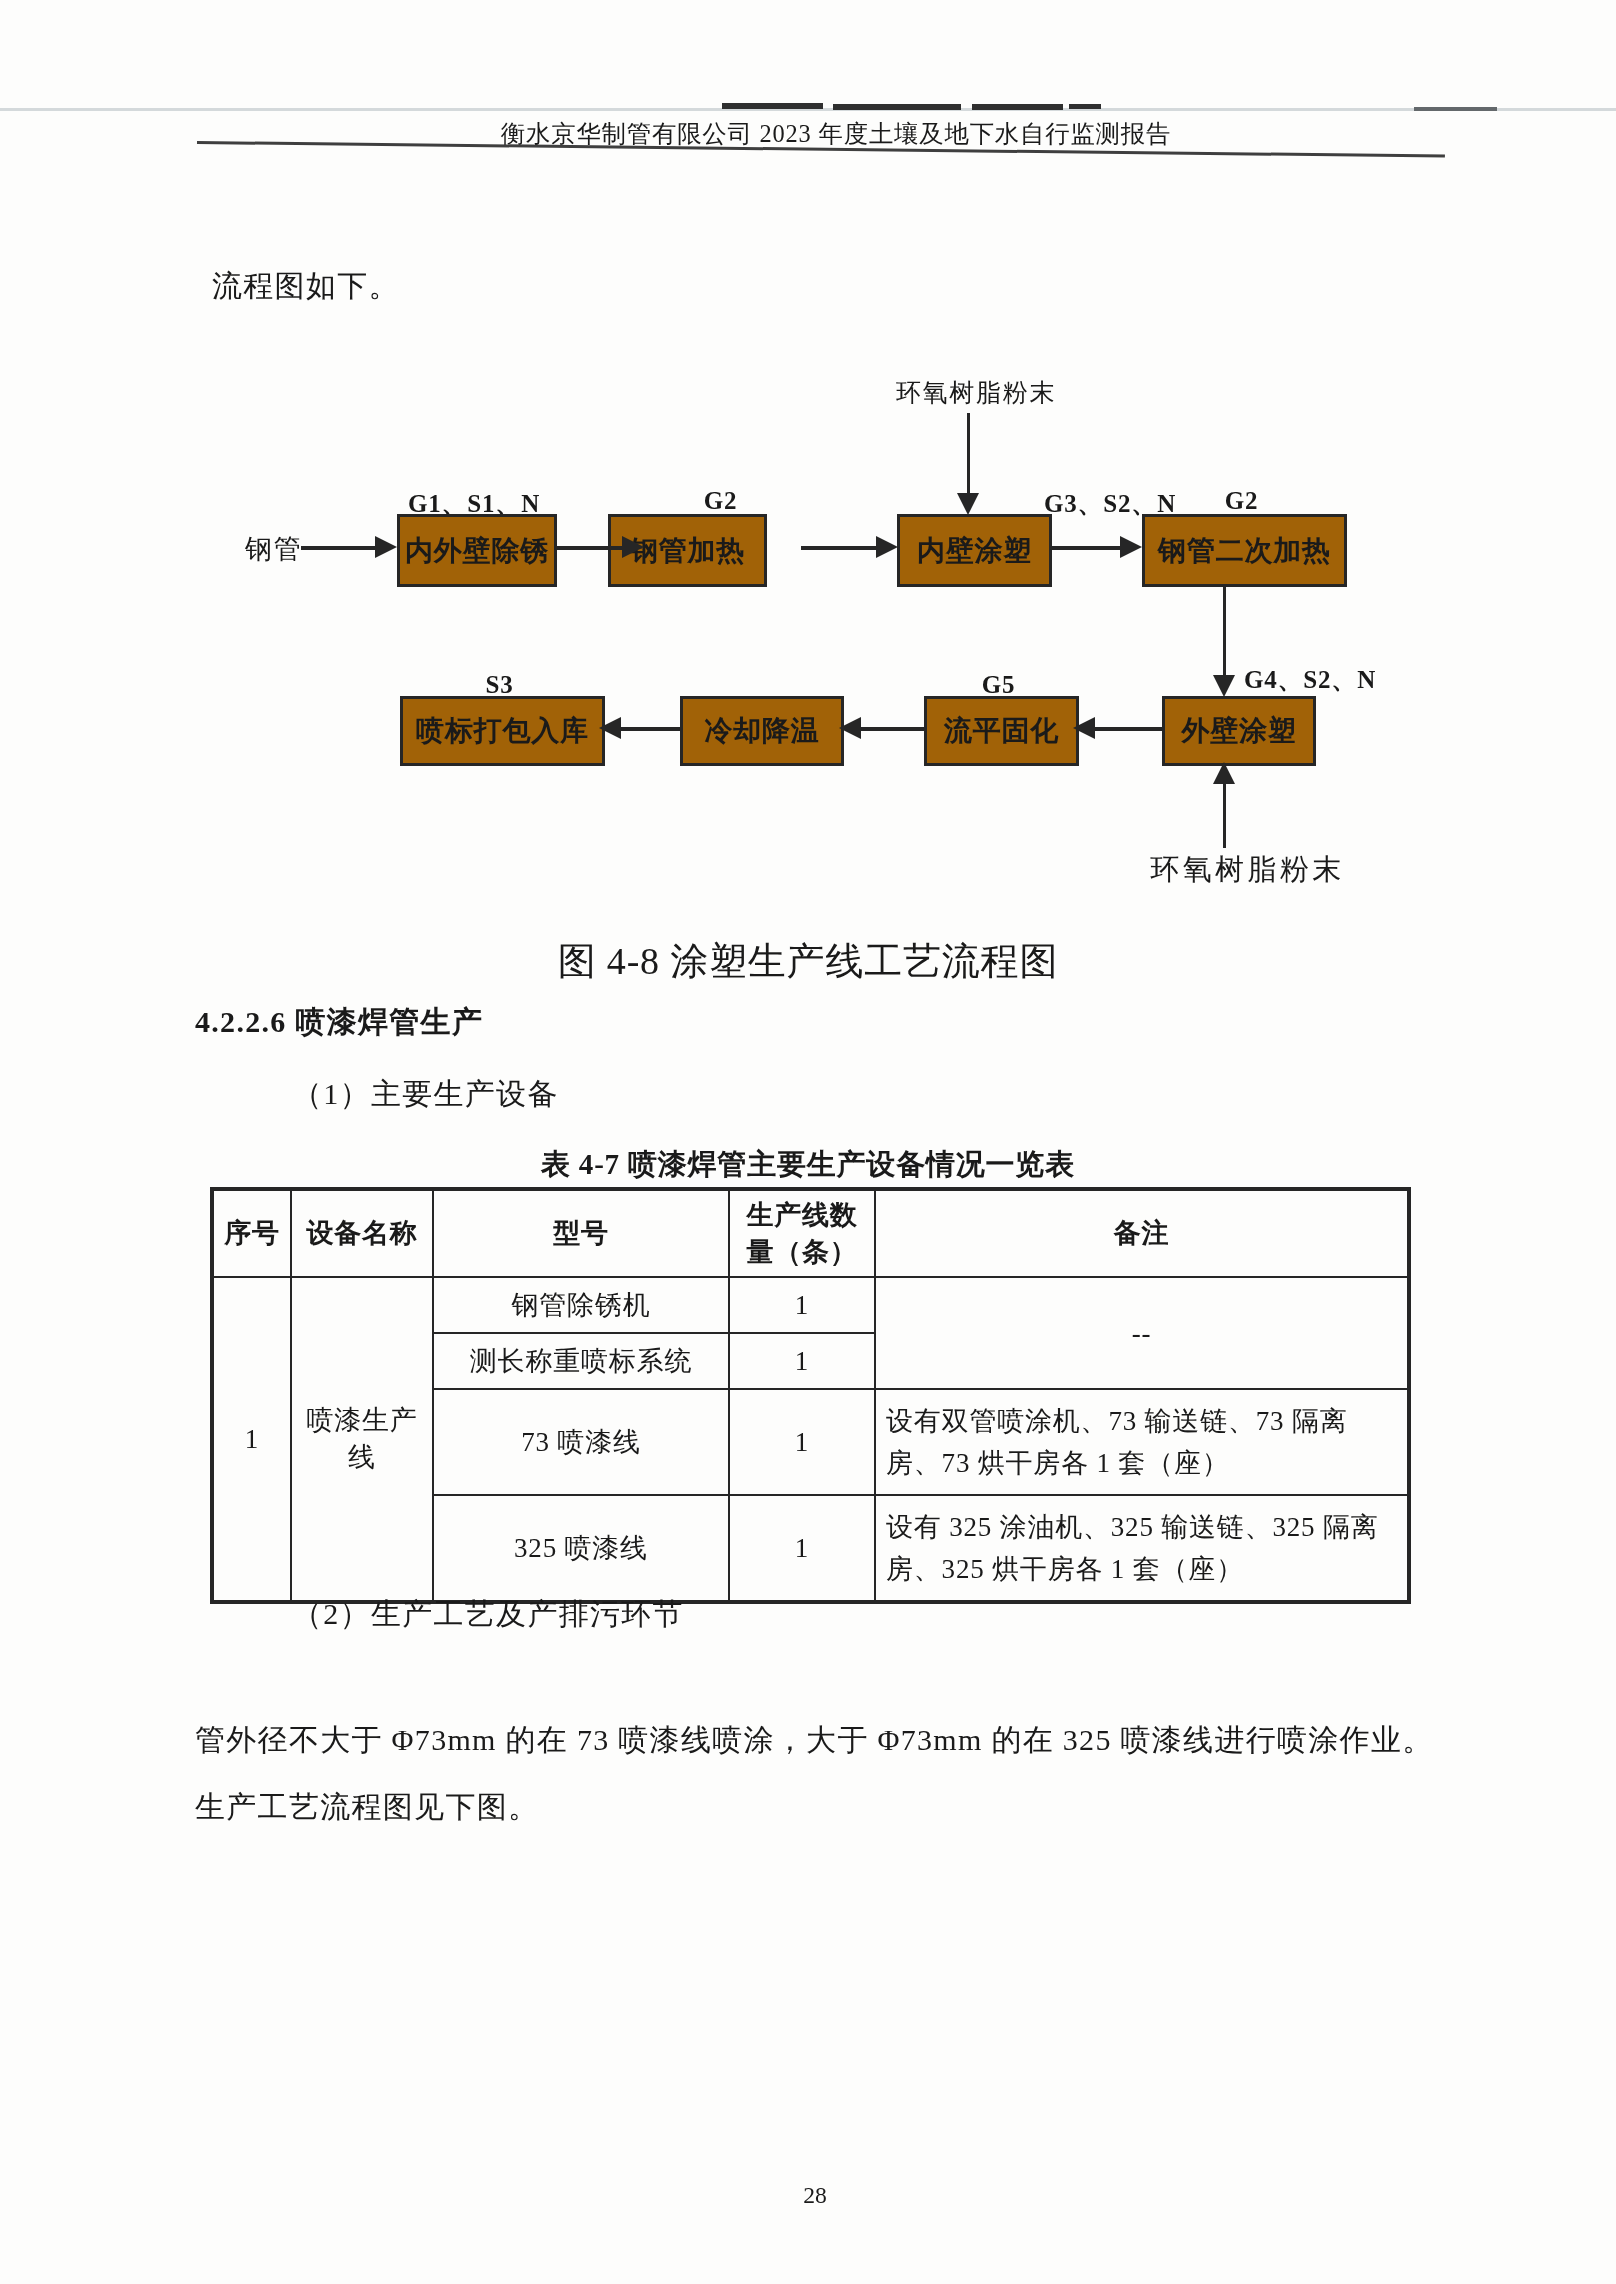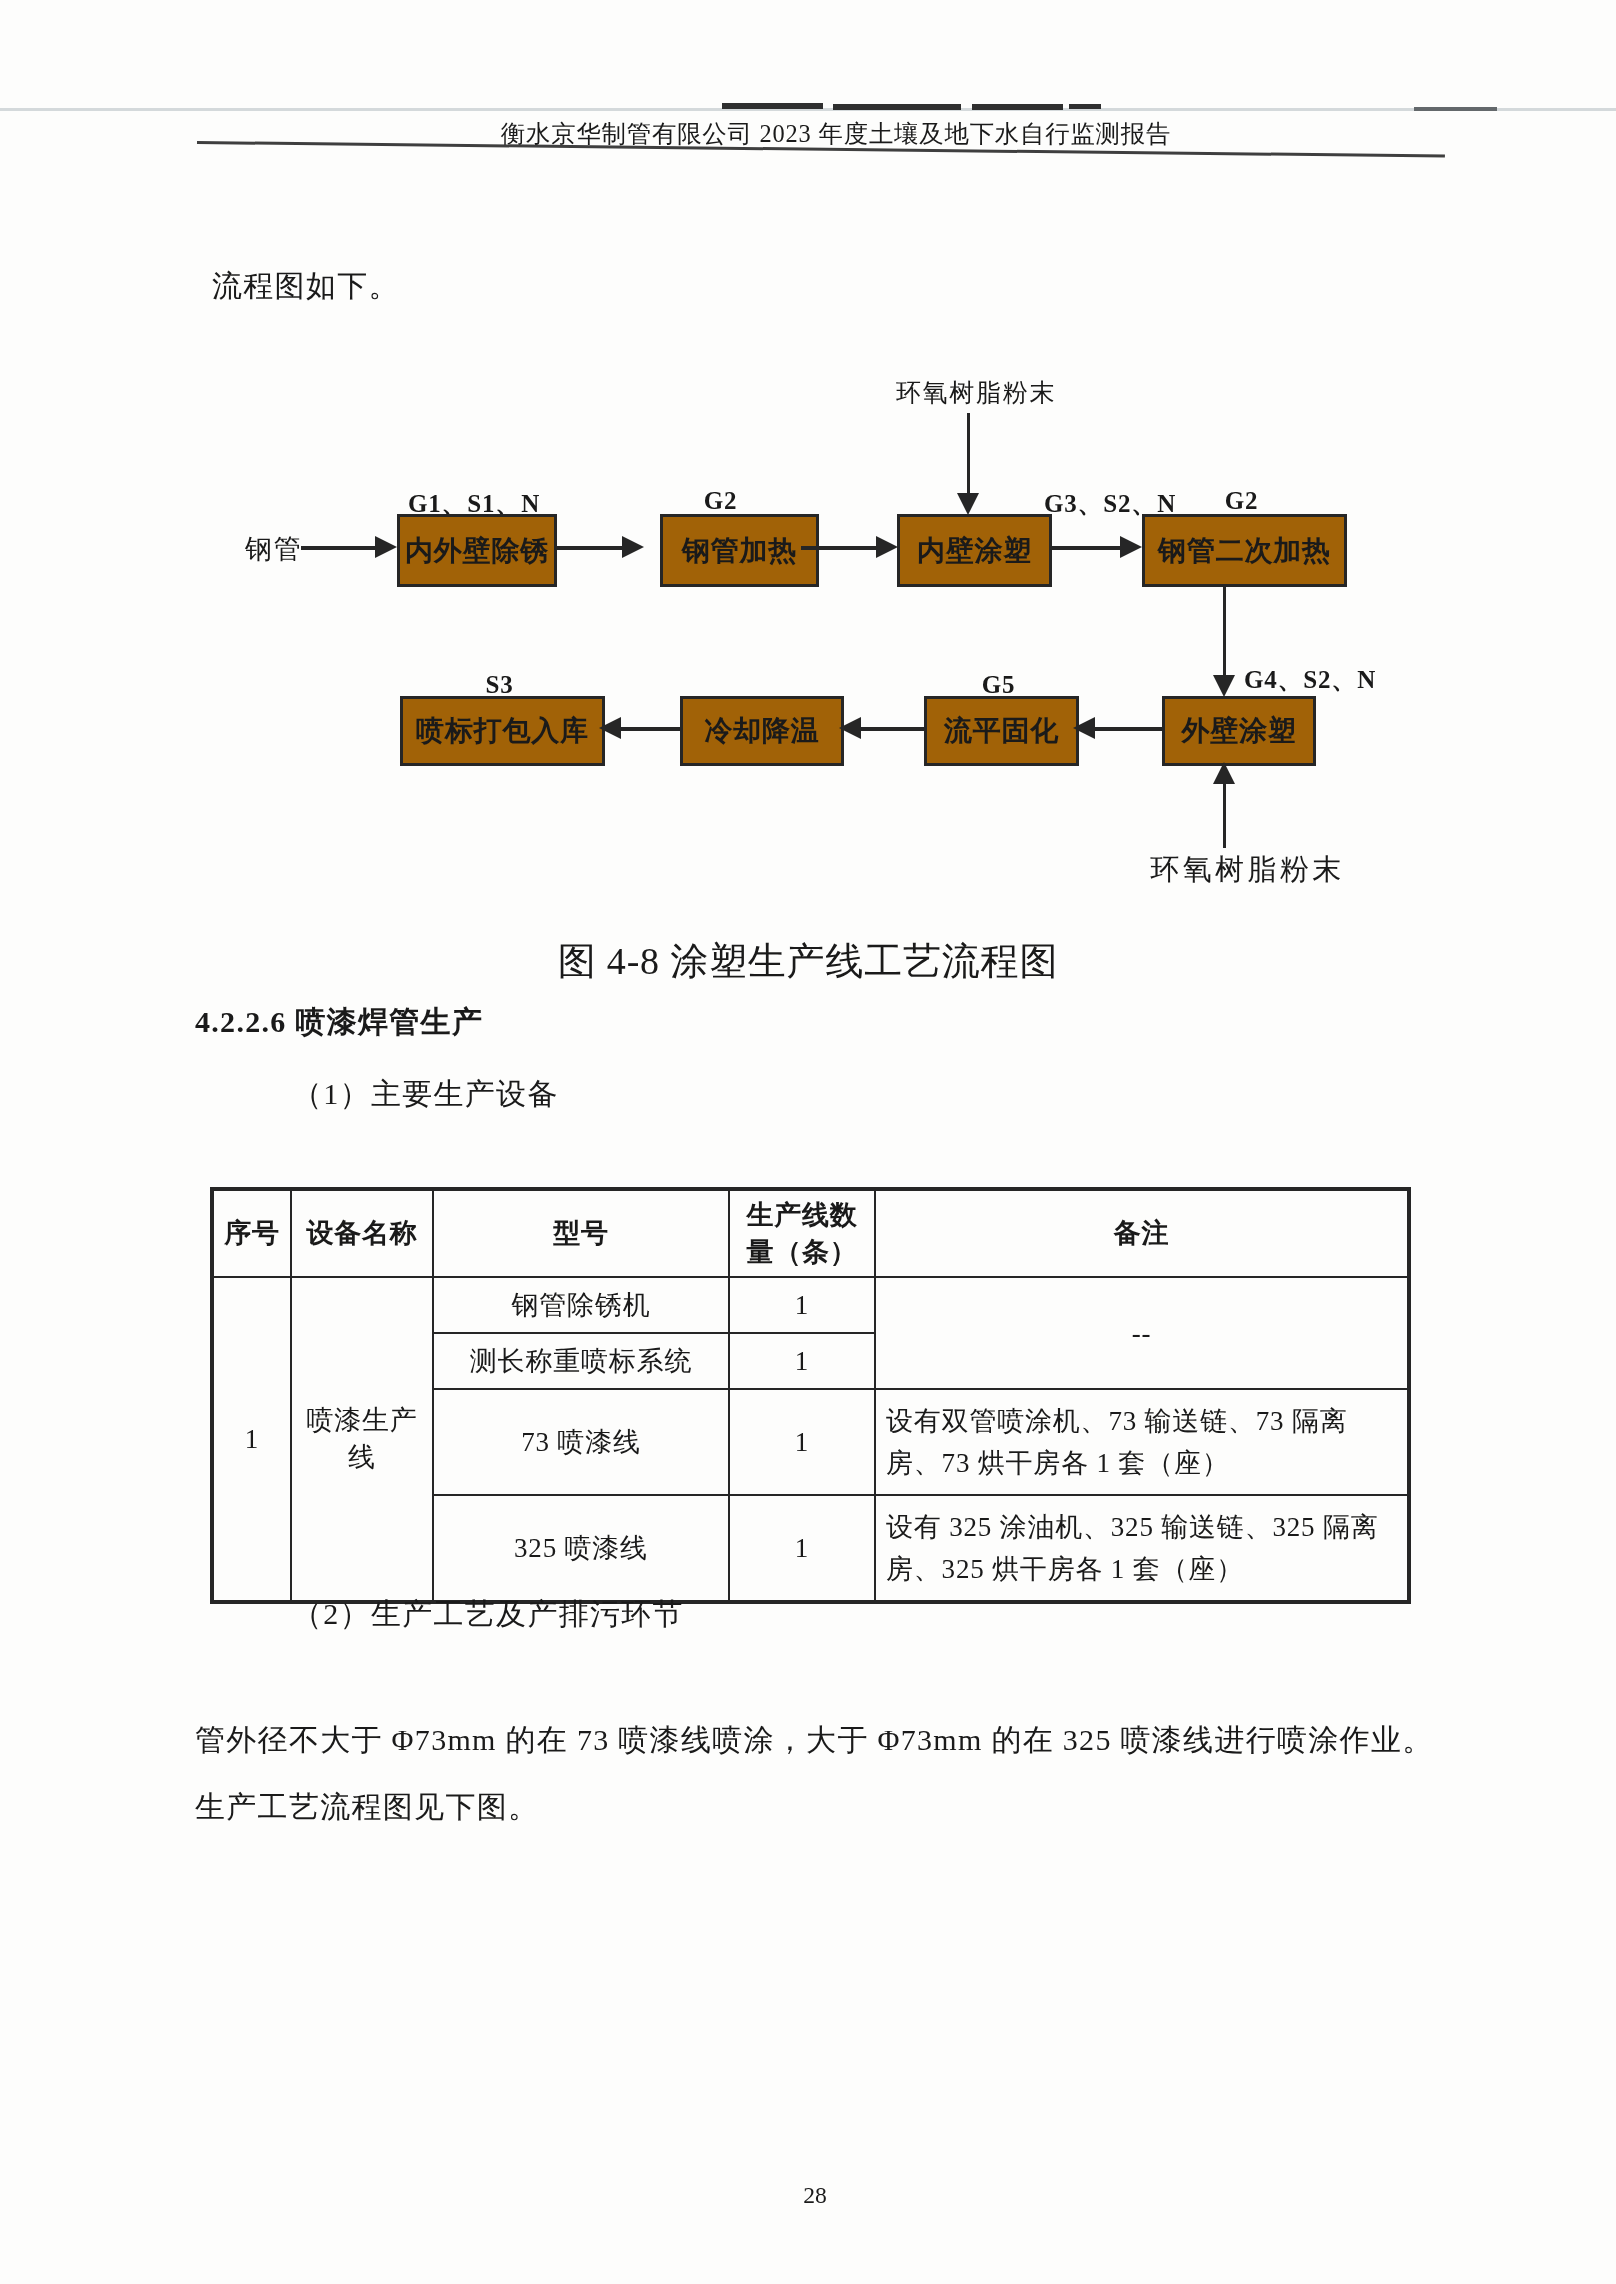--- a/index.html
+++ b/index.html
@@ -104,21 +104,21 @@
     <div class="abs ftext" style="left:245px; top:531px;">钢管</div>
     <div class="shaft-h" style="left:301px; top:546px; width:77px;"></div>
     <div class="head-right" style="left:375px; top:536px;"></div>
 
     <div class="flabel center" style="left:397px; top:487px; width:154px;">G1、S1、N</div>
     <div class="flabel center" style="left:644px; top:487px; width:153px;">G2</div>
     <div class="flabel" style="left:1044px; top:487px;">G3、S2、N</div>
     <div class="flabel center" style="left:1142px; top:487px; width:199px;">G2</div>
 
     <div class="fbox" style="left:397px; top:514px; width:154px; height:67px;">内外壁除锈</div>
-    <div class="fbox" style="left:660px; top:514px; width:153px; height:67px;">钢管加热</div>
+    <div class="fbox" style="left:608px; top:514px; width:153px; height:67px;">钢管加热</div>
     <div class="fbox" style="left:897px; top:514px; width:149px; height:67px;">内壁涂塑</div>
     <div class="fbox" style="left:1142px; top:514px; width:199px; height:67px;">钢管二次加热</div>
 
     <div class="shaft-h" style="left:554px; top:546px; width:70px;"></div>
     <div class="head-right" style="left:622px; top:536px;"></div>
     <div class="shaft-h" style="left:801px; top:546px; width:77px;"></div>
     <div class="head-right" style="left:876px; top:536px;"></div>
     <div class="shaft-h" style="left:1050px; top:546px; width:72px;"></div>
     <div class="head-right" style="left:1120px; top:536px;"></div>
 
@@ -144,20 +144,21 @@
     <div class="head-up" style="left:1213px; top:762px;"></div>
     <div class="shaft-v" style="left:1223px; top:782px; height:66px;"></div>
     <div class="abs ftext center" style="left:1138px; top:850px; width:219px; font-size:29px; letter-spacing:3.4px;">环氧树脂粉末</div>
   </div>
 
   <div class="abs fig-caption center" style="left:0; top:936px; width:1616px;">图 4-8  涂塑生产线工艺流程图</div>
 
   <div class="abs body-line bold" style="left:195px; top:1002px;">4.2.2.6 喷漆焊管生产</div>
   <div class="abs body-line" style="left:292px; top:1074px;">（1）主要生产设备</div>
 
+  <div class="abs tbl-caption center" style="left:0; top:1145px; width:1616px;">表 4-7  喷漆焊管主要生产设备情况一览表</div>
 
   <div class="abs" style="left:210px; top:1187px;">
     <table class="equip">
       <colgroup>
         <col style="width:79px">
           <col style="width:142px">
           <col style="width:296px">
         <col style="width:146px">
           <col style="width:534px">
       </colgroup>

